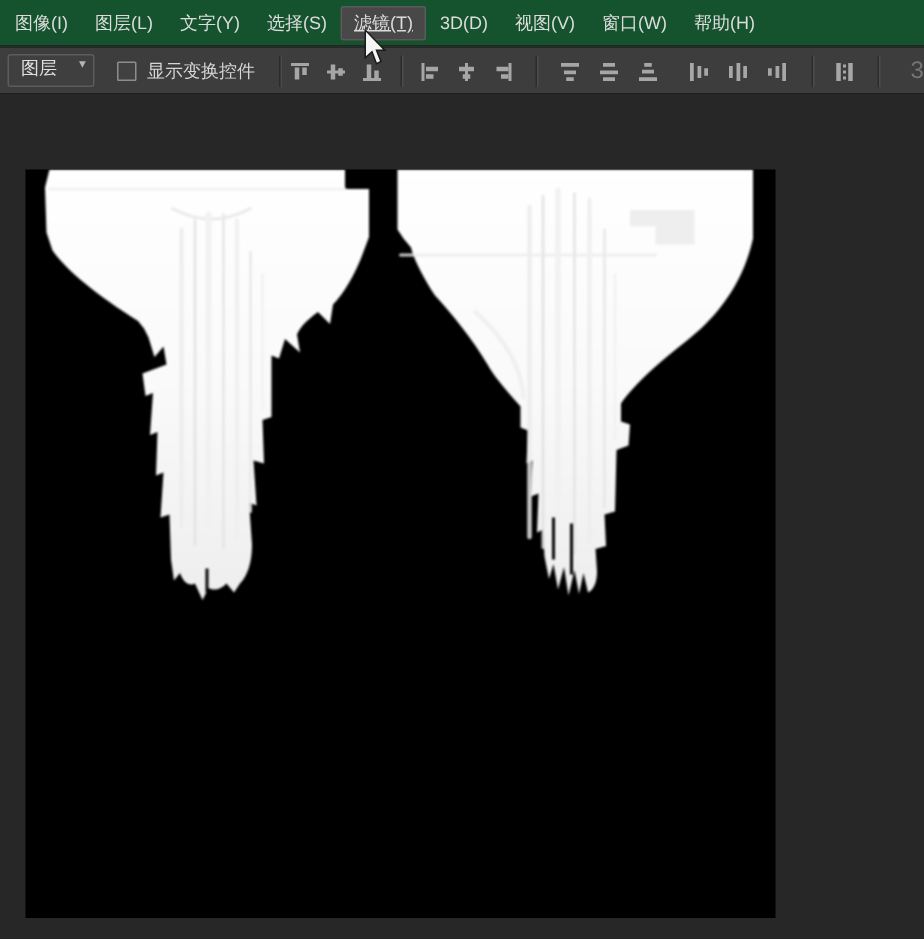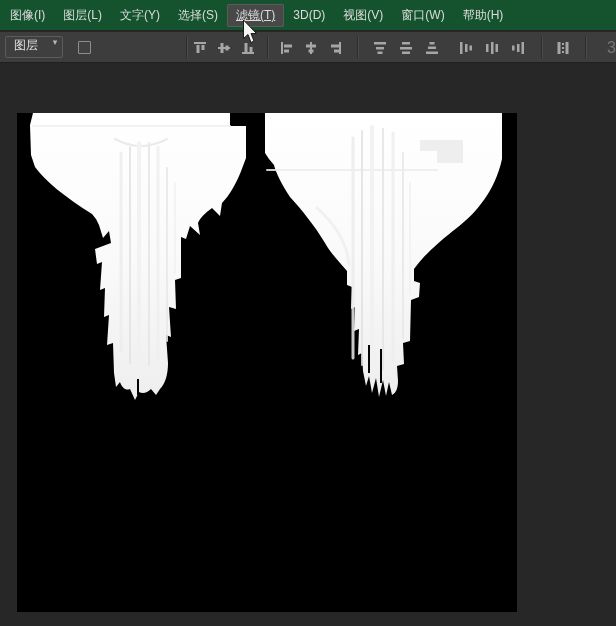--- a/index.html
+++ b/index.html
@@ -79,20 +79,21 @@
 </div>
 
 <div class="optionsbar">
 
   <div class="dropdown">
     <span class="dd-label">图层</span>
     <span class="chev">▾</span>
   </div>
 
   <div class="checkbox"></div>
+  <span class="cb-label">显示变换控件</span>
 
   <div class="vsep" style="left:186px"></div>
 
   <div class="icon-btn" style="left:189px">
     <svg width="16" height="16">
         <rect x="2" y="2" width="12" height="2"></rect>
         <rect x="4.5" y="5" width="3" height="8"></rect>
         <rect x="9.5" y="5" width="3" height="5"></rect>
       </svg>
   </div>

